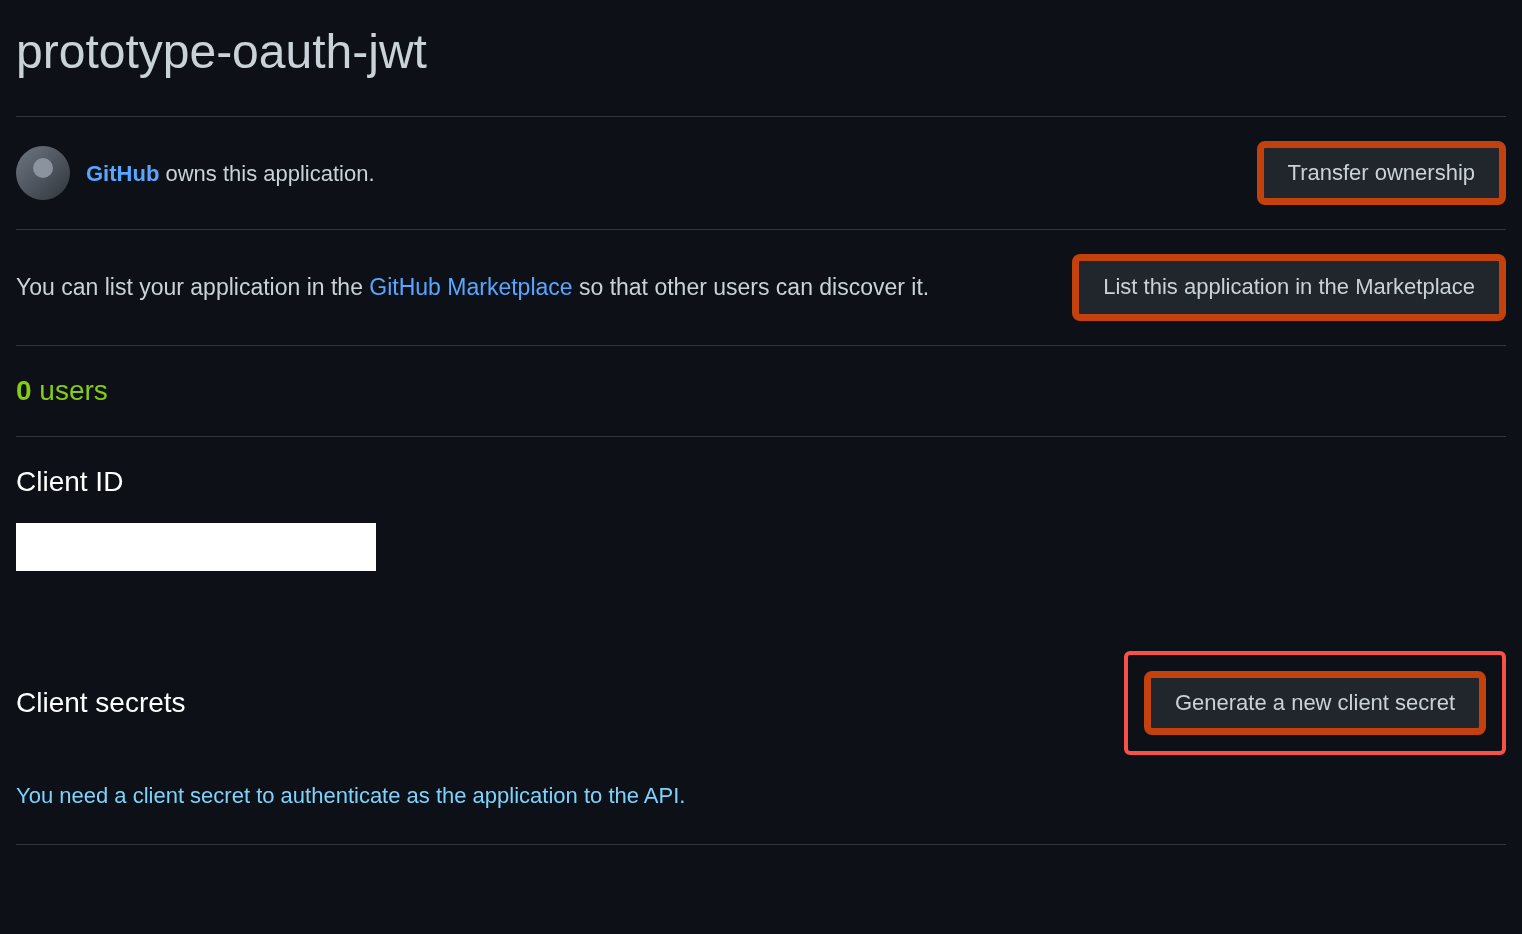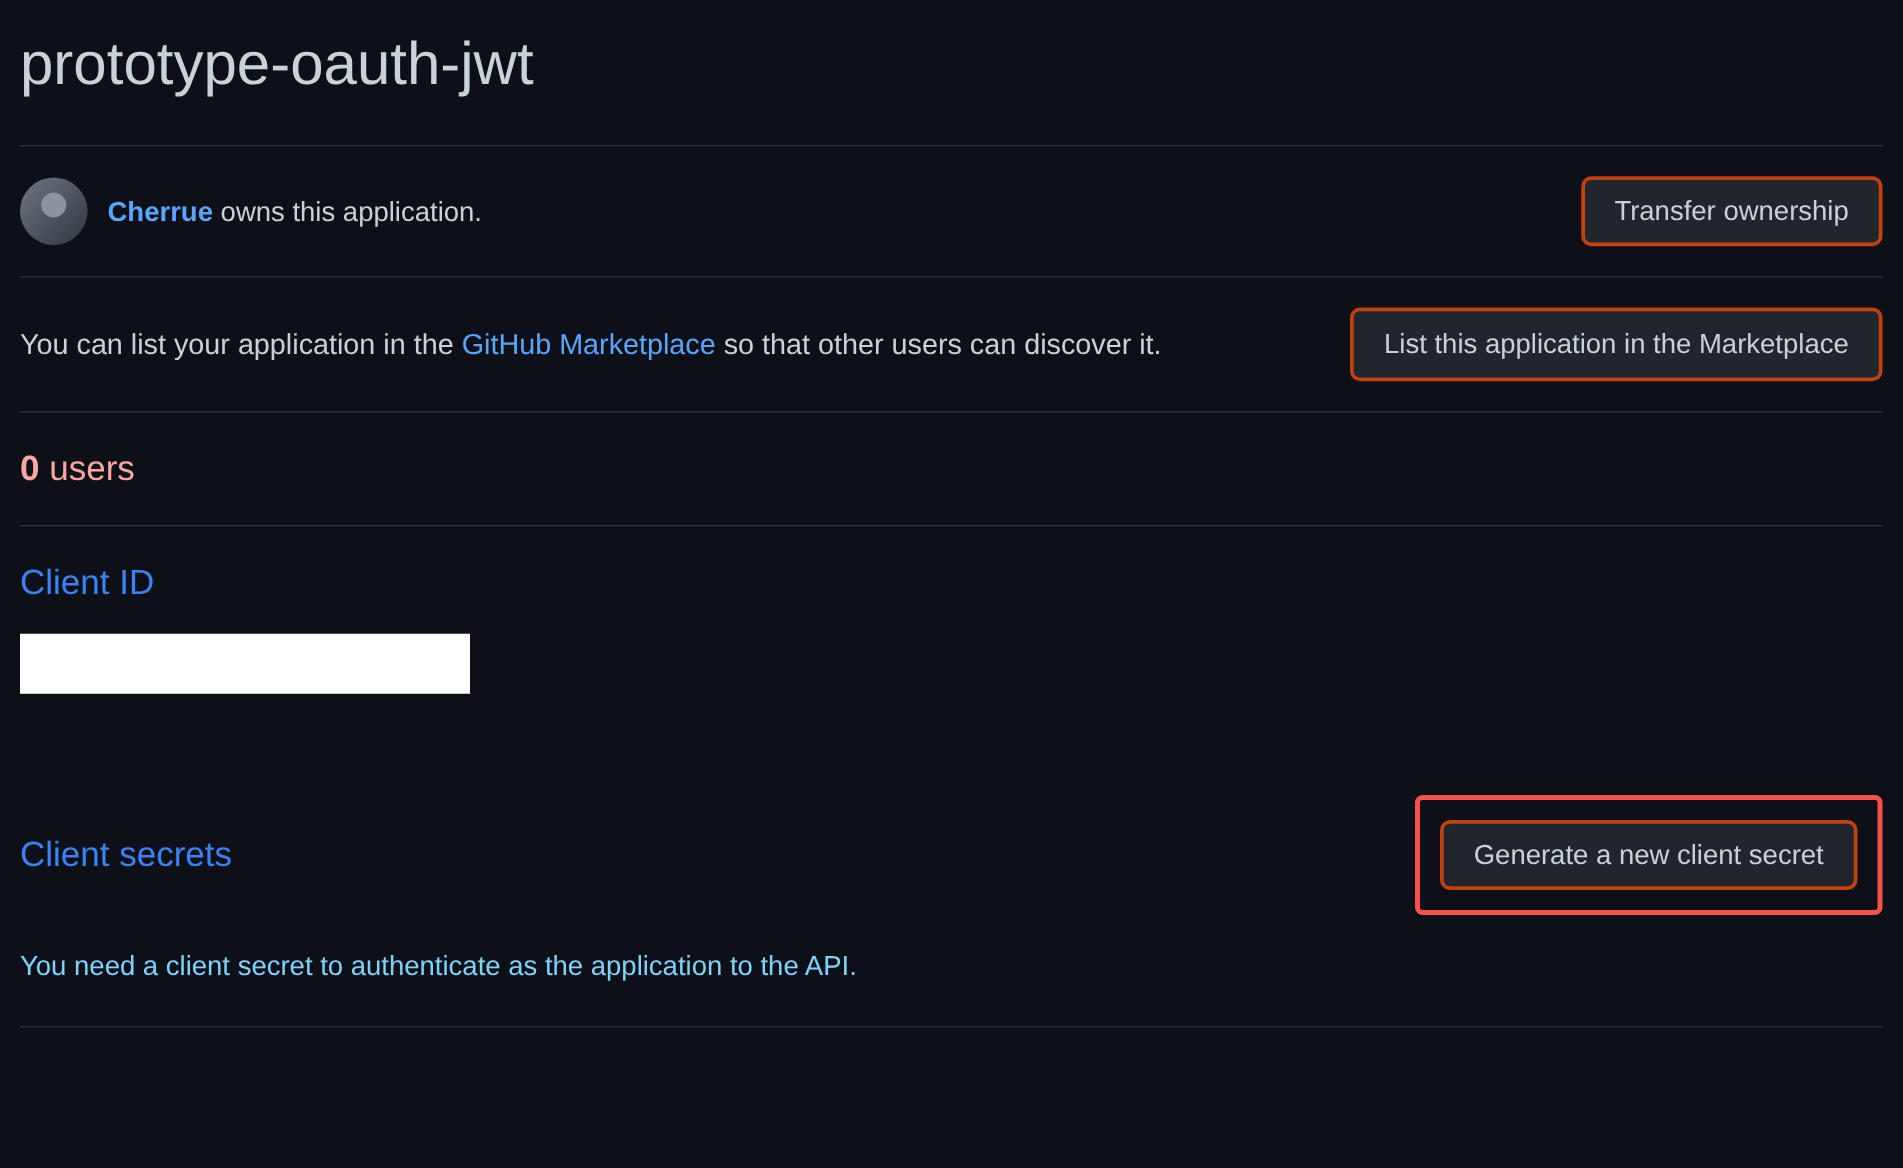--- a/index.html
+++ b/index.html
@@ -66,21 +66,21 @@
     .link {
       color: #58a6ff;
       text-decoration: none;
       cursor: pointer;
     }
     .link-bold {
       font-weight: 600;
     }
     .btn {
       background-color: #21262d;
-      border: 3px solid #c2410c;
+      border: 7px solid #c2410c;
       color: #c9d1d9;
       font-size: 22px;
       font-weight: 500;
       padding: 12px 24px;
       border-radius: 8px;
       cursor: pointer;
       white-space: nowrap;
       text-align: left;
     }
     .btn-multiline {
@@ -91,32 +91,32 @@
     .btn-danger {
       color: #f85149;
     }
     .marketplace-text {
       font-size: 23px;
       color: #c9d1d9;
       flex: 1;
     }
     .users-count {
       font-size: 28px;
-      color: #fca5a5;
+      color: #84cc16;
     }
     .users-count .bold {
       font-weight: 600;
     }
     .client-id-section {
       padding: 24px 0 48px 0;
     }
     .section-heading {
       font-size: 28px;
       font-weight: 400;
-      color: #3b82f6;
+      color: #ffffff;
       margin-bottom: 20px;
     }
     .client-id-value {
       background-color: #ffffff;
       width: 360px;
       height: 48px;
       display: inline-block;
     }
     .client-secrets-section {
       padding: 24px 0 16px 0;
@@ -144,21 +144,21 @@
 <body>
 
 <h1 class="page-title">prototype-oauth-jwt</h1>
 
 <hr class="divider">
 
 <div class="section">
   <div class="section-left">
     <span class="avatar"></span>
     <span class="owner-text">
-      <a class="link link-bold">Cherrue</a><span> owns this application.</span>
+      <a class="link link-bold">GitHub</a><span> owns this application.</span>
     </span>
   </div>
   <button class="btn">Transfer ownership</button>
 </div>
 
 <hr class="divider">
 
 <div class="section">
   <div class="marketplace-text">
     <span>You can list your application in the </span><a class="link">GitHub Marketplace</a><span> so that other users can discover it.</span>

